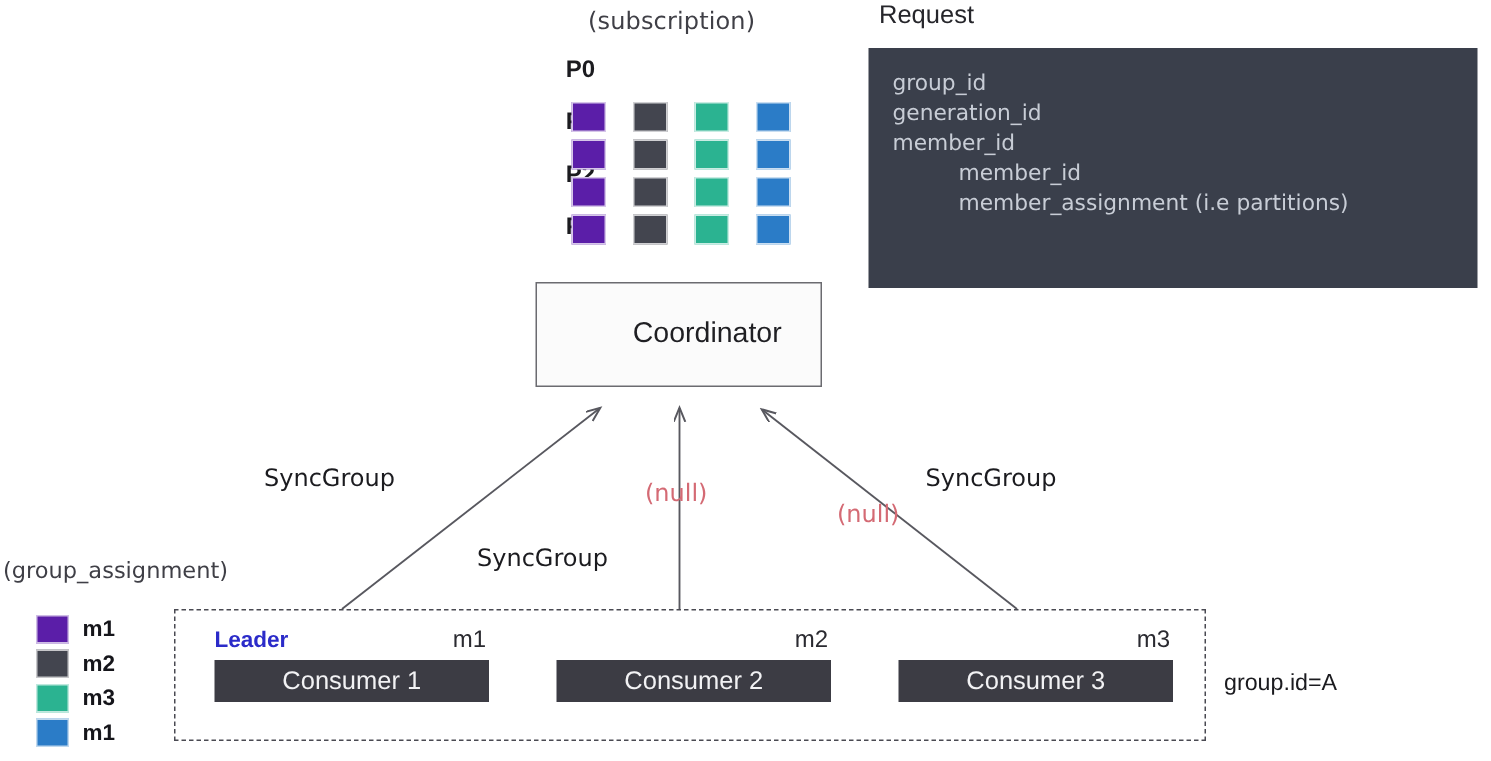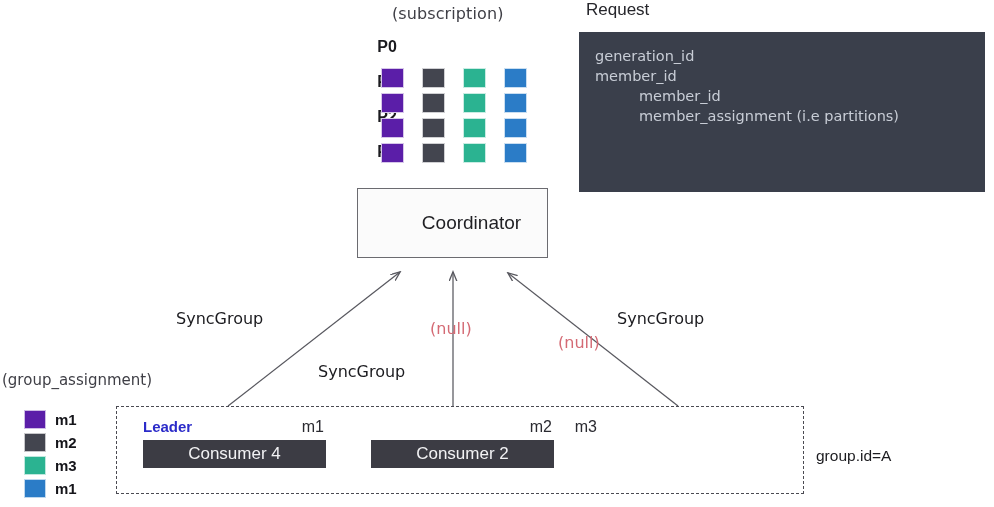--- a/index.html
+++ b/index.html
@@ -245,20 +245,21 @@
       <div class="swatch-col">
         <div class="swatch" style="background: rgb(43, 124, 199);"></div>
         <div class="swatch" style="background: rgb(43, 124, 199);"></div>
         <div class="swatch" style="background: rgb(43, 124, 199);"></div>
         <div class="swatch" style="background: rgb(43, 124, 199);"></div>
       </div>
     </div>
 
   <div class="abs" id="request-title">Request</div>
   <div class="abs" id="request-box">
+      <div class="request-line">group_id</div>
       <div class="request-line">generation_id</div>
       <div class="request-line">member_id</div>
       <div class="request-line indent">member_id</div>
       <div class="request-line indent">member_assignment (i.e partitions)</div>
     </div>
 
   <div class="abs" id="coordinator-box">
     <span id="coordinator-label">Coordinator</span>
   </div>
 
@@ -300,34 +301,37 @@
     </div>
 
   <div class="abs" id="consumer-group-box"></div>
 
   <div class="abs consumer-unit" id="consumer-1">
     <div class="consumer-top">
       <span class="leader-tag">Leader</span>
       <span class="member-tag">m1</span>
     </div>
     <div class="consumer-box">
-      <span class="consumer-label">Consumer 4</span>
+      <span class="consumer-label">Consumer 1</span>
     </div>
   </div>
 
   <div class="abs consumer-unit" id="consumer-2">
     <div class="consumer-top">
       <span class="member-tag">m2</span>
     </div>
     <div class="consumer-box">
       <span class="consumer-label">Consumer 2</span>
     </div>
   </div>
 
   <div class="abs consumer-unit" id="consumer-3">
     <div class="consumer-top">
       <span class="member-tag">m3</span>
     </div>
+    <div class="consumer-box">
+      <span class="consumer-label">Consumer 3</span>
+    </div>
   </div>
 
   <div class="abs" id="group-id-label">group.id=A</div>
 
 </div>
 
 </body></html>

